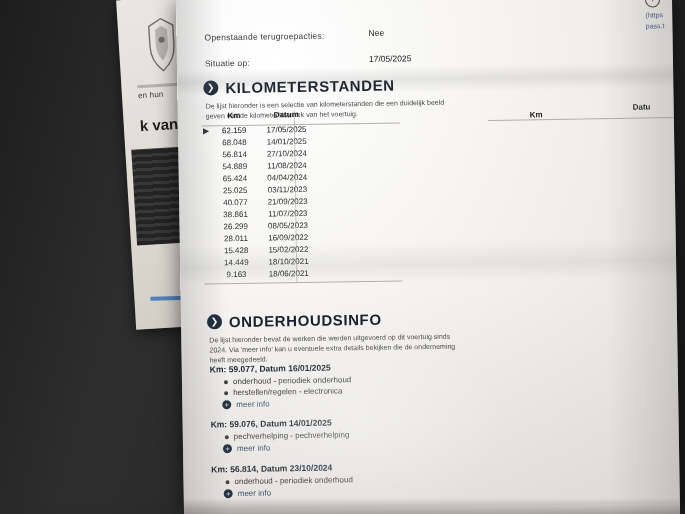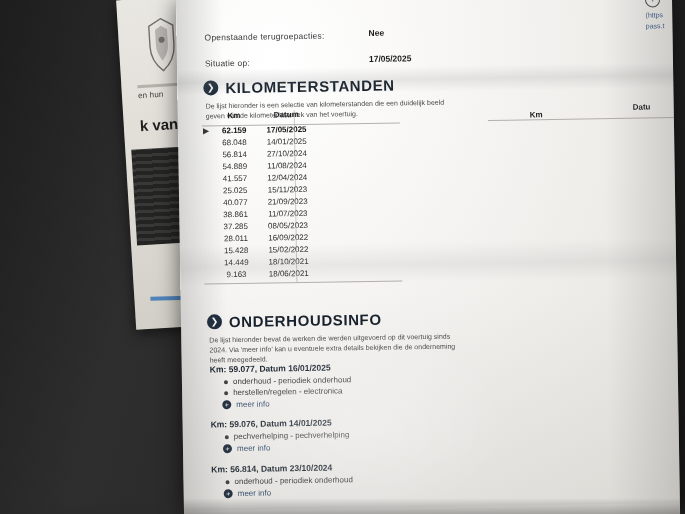--- a/index.html
+++ b/index.html
@@ -68,36 +68,36 @@
   .crease.c4{right:0;top:0;width:70px;height:100%;
      background:linear-gradient(270deg,rgba(90,90,90,.20) 0%,rgba(0,0,0,0) 100%);}
   .crease.c5{left:0;top:300px;width:100%;height:215px;
      background:linear-gradient(180deg,rgba(0,0,0,0) 0%,rgba(150,150,150,.10) 100%);}
 
   .content{position:absolute;left:0;top:0;width:100%;height:100%;
      color:#2a2a2a;}
 
   .row-kv{position:absolute;font-size:8.5px;color:#3a3a3a;}
   .label{letter-spacing:.2px;}
-  .value{font-weight:bold;color:#1f1f1f;}
+  .value{font-weight:normal;color:#1f1f1f;}
 
   
   .sec{position:absolute;display:flex;align-items:center;gap:7px;}
   .sec .dot{
      width:15px;height:15px;border-radius:50%;background:#1c2a3a;
      display:inline-flex;align-items:center;justify-content:center;
      color:#fff;font-size:9px;line-height:1;flex:none;
   }
   .sec .title{font-size:15px;font-weight:bold;letter-spacing:.6px;color:#16202c;}
   .sec-note{position:absolute;font-size:7px;color:#4a4a4a;line-height:1.45;max-width:258px;}
 
   table.km{position:absolute;border-collapse:collapse;font-size:8px;color:#2d2d2d;}
   table.km th{font-weight:bold;font-size:8px;padding:2px 10px 4px;text-align:center;color:#1f1f1f;}
   table.km td{padding:1.5px 10px;text-align:center;white-space:nowrap;}
-  table.km tr.first td{font-weight:bold;color:#141414;}
+  table.km tr.first td{font-weight:normal;color:#141414;}
   .hline{position:absolute;height:1px;background:#9d9a94;opacity:.75;}
   .vline{position:absolute;width:1px;background:#9d9a94;opacity:.5;}
 
   .caret{position:absolute;font-size:8px;color:#333;}
 
   
   .ghost-col{position:absolute;font-size:8px;font-weight:bold;color:#1f1f1f;}
 
   
   .mb-head{position:absolute;font-size:8.5px;font-weight:bold;color:#15202c;}
@@ -191,37 +191,37 @@
           </tr>
           <tr>
             <td>56.814</td>
             <td>27/10/2024</td>
           </tr>
           <tr>
             <td>54.889</td>
             <td>11/08/2024</td>
           </tr>
           <tr>
-            <td>41.557</td>
-            <td>12/04/2024</td>
+            <td>65.424</td>
+            <td>04/04/2024</td>
           </tr>
           <tr>
             <td>25.025</td>
-            <td>15/11/2023</td>
+            <td>03/11/2023</td>
           </tr>
           <tr>
             <td>40.077</td>
             <td>21/09/2023</td>
           </tr>
           <tr>
             <td>38.861</td>
             <td>11/07/2023</td>
           </tr>
           <tr>
-            <td>37.285</td>
+            <td>26.299</td>
             <td>08/05/2023</td>
           </tr>
           <tr>
             <td>28.011</td>
             <td>16/09/2022</td>
           </tr>
           <tr>
             <td>15.428</td>
             <td>15/02/2022</td>
           </tr>

